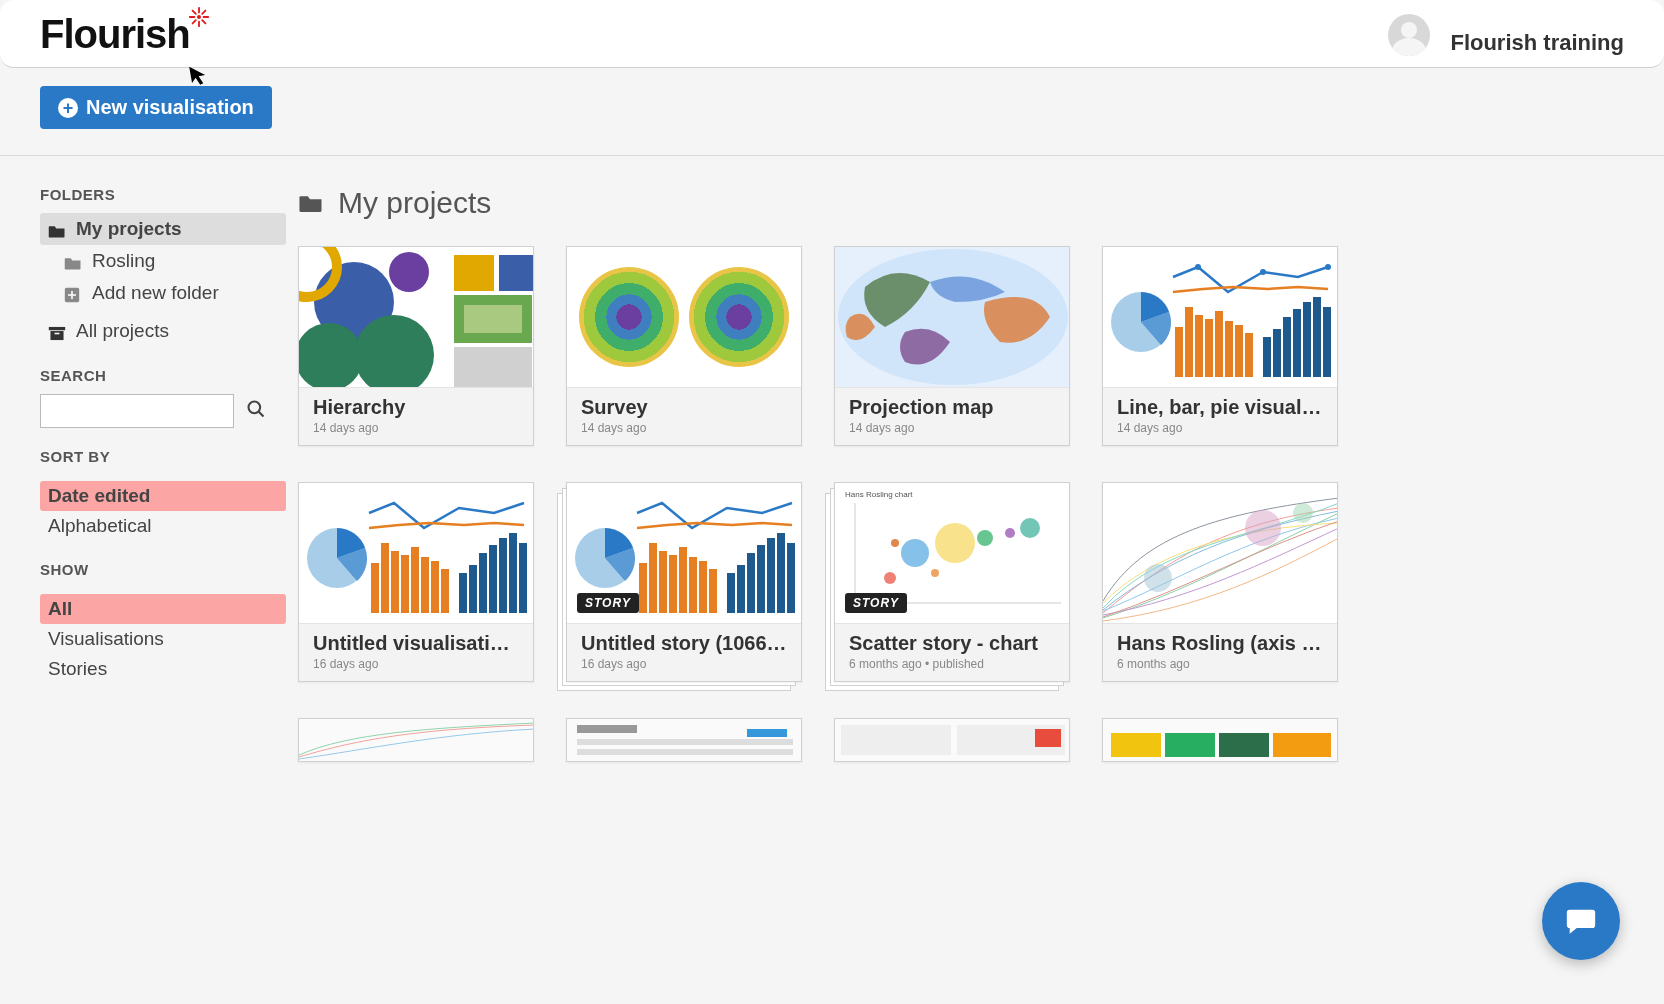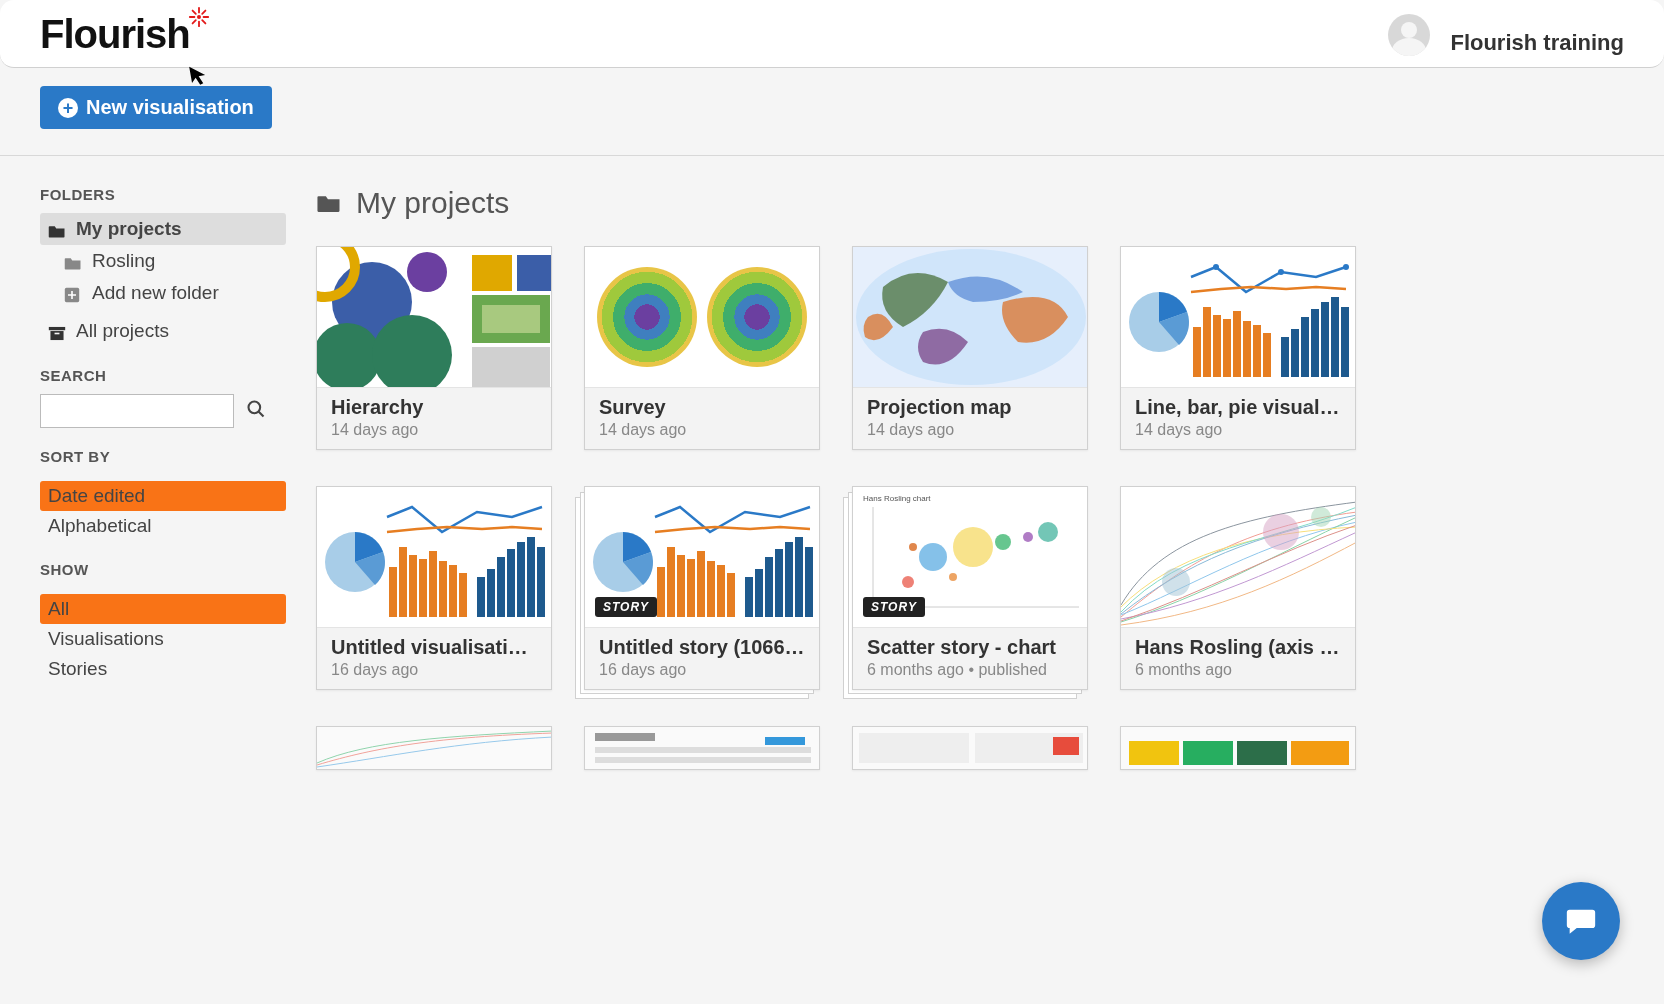--- a/index.html
+++ b/index.html
@@ -18,47 +18,47 @@
 .actions { padding: 18px 40px 26px 40px; border-bottom: 1px solid #d8d8d8; position: relative; }
 .btn { display: inline-flex; align-items: center; gap: 8px; padding: 10px 18px; border-radius: 4px; font-size: 20px; font-weight: 700; color: #fff; border: none; cursor: pointer; margin-right: 34px; }
 .btn-primary { background: #2a79c7; }
 .btn-secondary { background: #6c757d; }
 .plus-circle { width: 20px; height: 20px; border-radius: 50%; background: #fff; display: inline-flex; align-items: center; justify-content: center; }
 .plus-circle::before { content:'+'; color: inherit; font-weight: 900; font-size: 18px; line-height: 1; }
 .btn-primary .plus-circle::before { color:#2a79c7; }
 .btn-secondary .plus-circle::before { color:#6c757d; }
 .cursor-img { position: absolute; top: -4px; left: 190px; font-size: 22px; color: #000; transform: rotate(-10deg); }
 
-.main { display: flex; padding: 30px 40px; gap: 30px; }
+.main { display: flex; padding: 30px 40px; gap: 12px; }
 .sidebar { width: 246px; flex-shrink: 0; font-size: 19px; color: #444; }
 .side-head { font-size: 15px; font-weight: 700; letter-spacing: 0.5px; color: #555; margin: 20px 0 10px 0; }
 .side-head:first-child { margin-top: 0; }
 .side-item { display:flex; align-items:center; gap:10px; padding: 5px 8px; border-radius: 3px; cursor: pointer; }
 .side-item.active { background: #ddd; font-weight: 600; }
 .side-item.sub { padding-left: 24px; }
 .side-icon { width:18px; height:14px; display:inline-block; }
 .search-row { display:flex; align-items:center; gap:12px; margin-top:6px; }
 .search-row input { width: 194px; height: 34px; border:1px solid #bbb; background:#fff; padding: 0 6px; font-size: 16px; }
 .search-row .mag { font-size: 20px; color:#555; }
 .sort-item, .show-item { padding: 4px 8px; cursor:pointer; border-radius:3px; }
-.sort-item.active, .show-item.active { background:#f97316; font-weight:400;margin-top:16px; }
+.sort-item.active, .show-item.active { background:#fca5a5; font-weight:700;margin-top:16px; }
 
 .content { flex: 1; }
 .page-title-row { display:flex; align-items:center; gap:14px; margin-bottom: 26px; }
 .page-title-row .folder-icon { width:26px; height:21px; }
 .page-title { font-size:30px; font-weight:400; color:#555; }
 .grid { display:grid; grid-template-columns: repeat(4, 236px); gap: 36px 32px; }
 .card { border:1px solid #d0d0d0; background:#fff; box-shadow: 0 1px 2px rgba(0,0,0,.06); position:relative; cursor:pointer; }
 .card.story::before, .card.story::after { content:''; position:absolute; inset:0; border:1px solid #d0d0d0; background:#fff; z-index:-1; }
 .card.story::before { transform: translate(-5px,5px); }
 .card.story::after { transform: translate(-10px,10px); z-index:-2; }
 .thumb { height: 140px; background:#fafafa; position:relative; overflow:hidden; }
 .card-meta { padding: 8px 14px 10px 14px; background:#f3f3f3; border-top:1px solid #e4e4e4; }
 .card-title { font-size:20px; font-weight:700; color:#333; white-space:nowrap; overflow:hidden; text-overflow:ellipsis; }
-.card-date { font-size:16px; color:#888; margin-top:2px; }
+.card-date { font-size:12px; color:#888; margin-top:2px; }
 .story-badge { position:absolute; left:10px; bottom:10px; background:#222; color:#fff; font-size:12px; font-weight:700; letter-spacing:1px; padding:3px 8px; border-radius:3px;font-style:italic; }
 
 .th-hierarchy { background:#fff; }
 .th-survey { background:#fff; display:flex; align-items:center; justify-content:center; gap:10px; }
 .radial { width:100px; height:100px; border-radius:50%; background: radial-gradient(circle, #6b3fa0 0 18%, #3f7fbf 18% 32%, #3fae6b 32% 48%, #9fc93c 48% 64%, #e8c547 64% 80%, #e07b3c 80% 100%); filter: blur(.4px); }
 .th-map { position:relative; }
 .th-lbp { background:#fff; }
 .th-scatter { background:#22c55e; }
 .th-lines { background:#fff; }
 .partial-row .thumb { height: 42px; }

